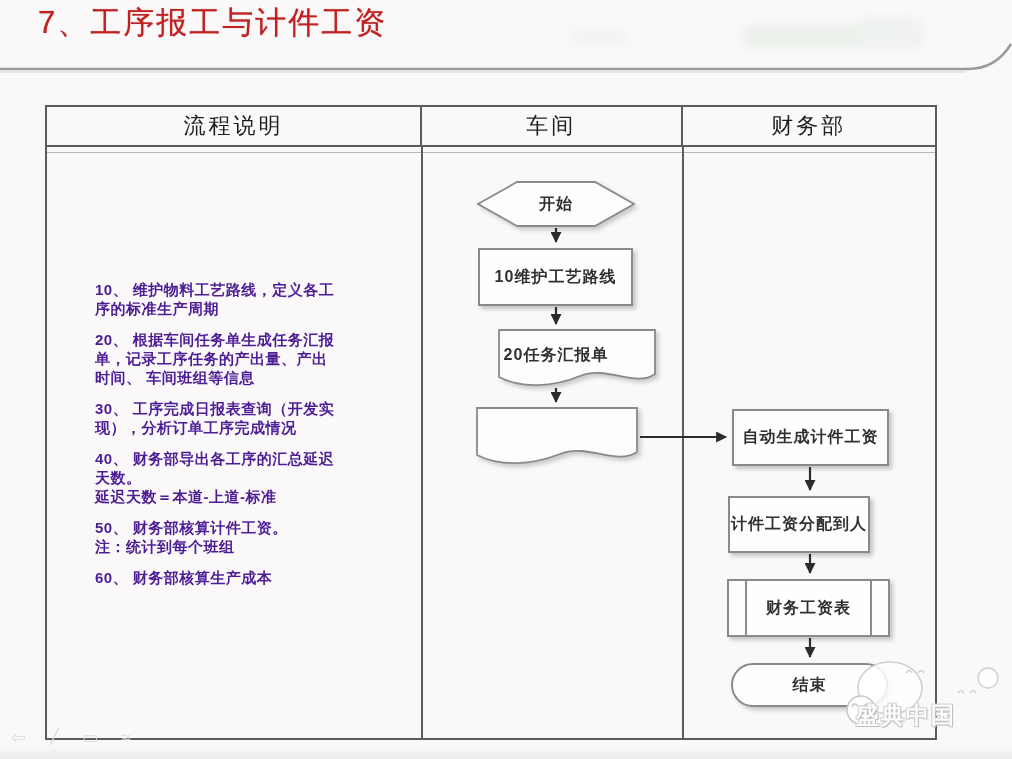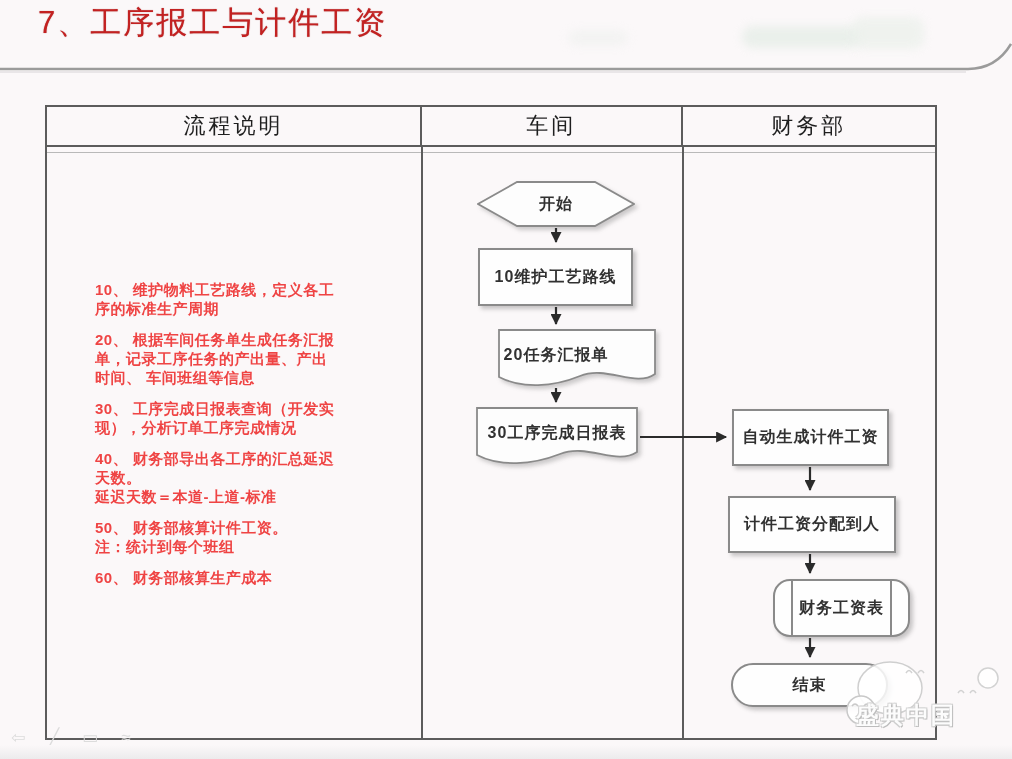--- a/index.html
+++ b/index.html
@@ -35,21 +35,21 @@
     font-size:22px; color:#1f1f1f; letter-spacing:3px;
   }
   .hcell1 { width:376px; border-right:2px solid #5c5c5c; }
   .hcell2 { width:261px; border-right:2px solid #5c5c5c; }
   .hcell3 { width:253px; }
   .vline { position:absolute; top:40px; bottom:0; width:2px; background:#5c5c5c; }
   .vline1 { left:374px; }
   .vline2 { left:635px; }
 
   
-  .notes { position:absolute; left:95px; top:280px; width:330px; color:#ef4444;
+  .notes { position:absolute; left:95px; top:280px; width:330px; color:#4c1d95;
            font-size:15px; font-weight:bold; line-height:19px; }
   .note-item { white-space:pre-line; margin-bottom:12px; letter-spacing:.5px; }
 
   
   .shape-label { position:absolute; inset:0; display:flex; align-items:center; justify-content:center;
                  font-size:16px; font-weight:bold; color:#313131; letter-spacing:1px; }
   .fc-box {
     position:absolute; background:#fefefe; border:2px solid #8a8a8a;
     box-shadow:3px 3px 4px rgba(60,60,60,.28);
     display:flex; align-items:center; justify-content:center;
@@ -143,32 +143,31 @@
     <svg width="158" height="62" viewBox="0 0 158 62">
       <path d="M1 1 H157 V45 C137 59 109 36 82 47 C55 58 24 60 1 48 Z" fill="#fdfdfd" stroke="#8a8a8a" stroke-width="1.8"></path>
     </svg>
     <div class="doc-label">20任务汇报单</div>
   </div>
 
   <div class="fc-svg-wrap" style="left:476px; top:407px; width:162px; height:62px;">
     <svg width="162" height="62" viewBox="0 0 162 62">
       <path d="M1 1 H161 V45 C140 59 112 36 84 47 C56 58 24 60 1 48 Z" fill="#fdfdfd" stroke="#8a8a8a" stroke-width="1.8"></path>
     </svg>
-    <div class="doc-label">30工序完成日报表</div>
   </div>
 
   <div class="fc-box" style="left:732px; top:409px; width:157px; height:57px;">
     <span>自动生成计件工资</span>
   </div>
 
-  <div class="fc-box" style="left:728px; top:496px; width:168px; height:57px;">
+  <div class="fc-box" style="left:728px; top:496px; width:142px; height:57px;">
     <span>计件工资分配到人</span>
   </div>
 
-  <div class="fc-box predef" style="left:773px; top:579px; width:137px; height:58px;border-radius:17px;">
+  <div class="fc-box predef" style="left:727px; top:579px; width:163px; height:58px;">
     <span>财务工资表</span>
   </div>
 
   <div class="fc-box terminator" style="left:731px; top:663px; width:157px; height:44px;">
     <span>结束</span>
   </div>
 
   <svg class="arrows">
     <defs>
       <marker id="ah" viewBox="0 0 10 10" refX="9" refY="5" markerWidth="12" markerHeight="11" orient="auto" markerUnits="userSpaceOnUse">

